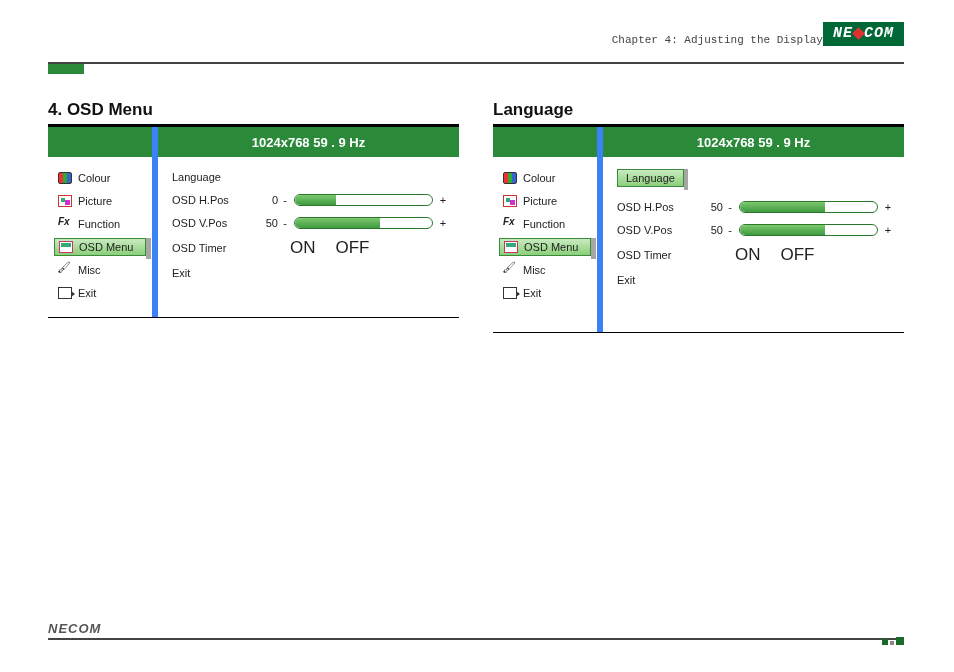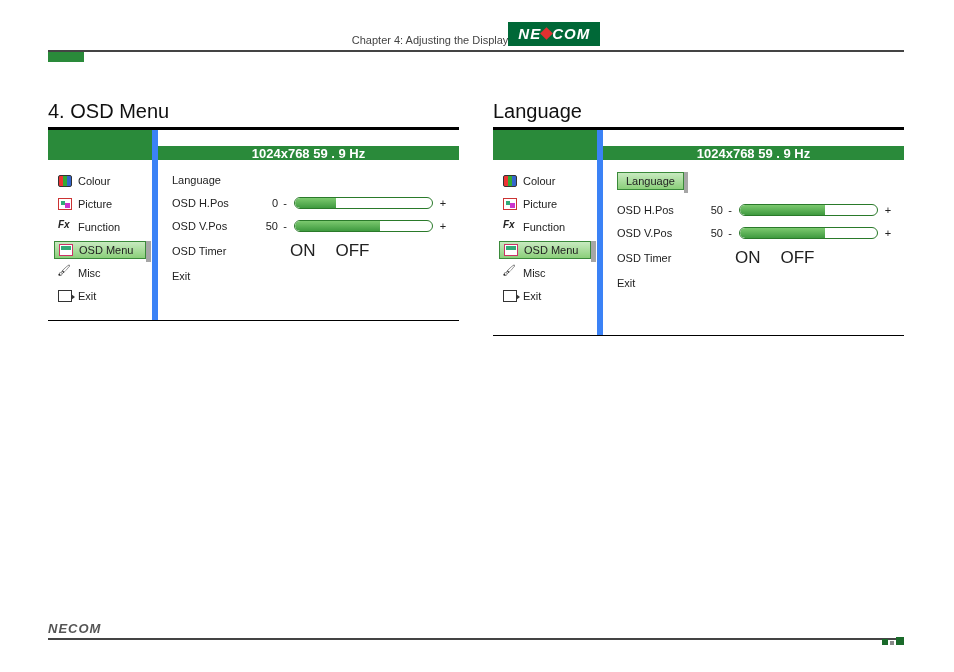--- a/index.html
+++ b/index.html
@@ -11,25 +11,26 @@
     height: 672px;
     position: relative;
     color: #222;
   }
   .page {
     position: absolute;
     top: 22px; left: 48px; right: 50px; bottom: 30px;
   }
   .hdr {
     display: flex;
-    justify-content: center;
+    justify-content: flex-end;
     align-items: flex-end;
     font-size: 11px;
     color: #444;
-    padding-bottom: 4px;
+    padding-bottom: 16px;
+    font-family: Liberation Mono, monospace;
   }
   .hdr-rule {
     position: relative;
     height: 2px;
     background: #444;
     margin-bottom: 3px;
   }
   .hdr-tab {
     position: absolute;
     left: 0; top: 2px;
@@ -56,23 +57,23 @@
   }
 
   .content {
     display: flex;
     gap: 34px;
     margin-top: 36px;
   }
   .col { flex: 1; min-width: 0; }
 
   h3.section {
-    font-size: 20px;
-    font-weight: 400;
-    margin: 12px 0 4px 0;
+    font-size: 17px;
+    font-weight: 700;
+    margin: 0 0 4px 0;
     color: #111;
   }
   .intro { font-size: 12px; color: #333; margin: 6px 0 12px 0; }
   .menu-btn {
     display:inline-block; vertical-align: middle;
     width: 26px; height: 16px;
     background: #333;
     position: relative;
     border-radius: 2px;
     margin: 0 2px;
@@ -110,21 +111,21 @@
     position: absolute; top:0; left:0; right:0; height:30px;
     background: #2a8a3a;
   }
   .main {
     flex:1;
     position: relative;
     padding: 42px 10px 10px 14px;
     min-height: 185px;
   }
   .main .topfill {
-    position: absolute; top:16px; left:0; right:0; height:14px;
+    position: absolute; top:0; left:0; right:0; height:30px;
     background: #2a8a3a;
     color:#fff;
     font-size: 13px;
     font-weight: 700;
     display:flex; align-items:center; justify-content:center;
   }
   .osd-bottom { display:flex; }
   .osd-bottom .b1 { width:110px; border-top:1px solid #000; border-right:1px solid #000; height:1px;}
   .osd-bottom .b2 { flex:1; border-top:1px solid #000; height:1px;}
 

